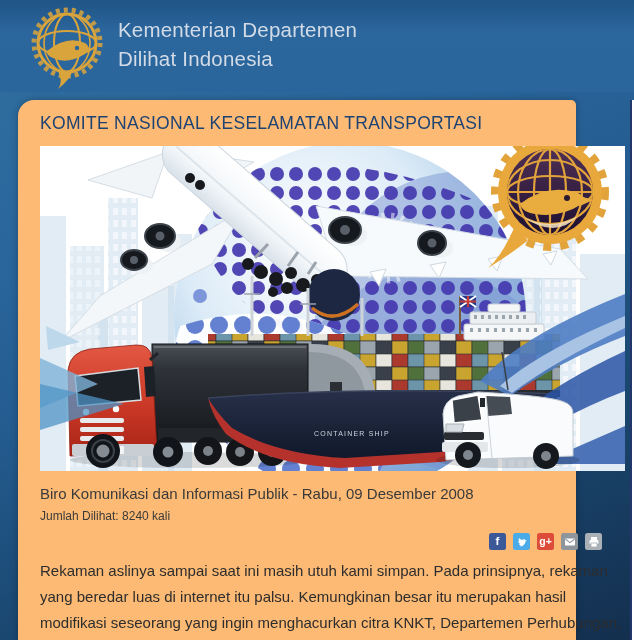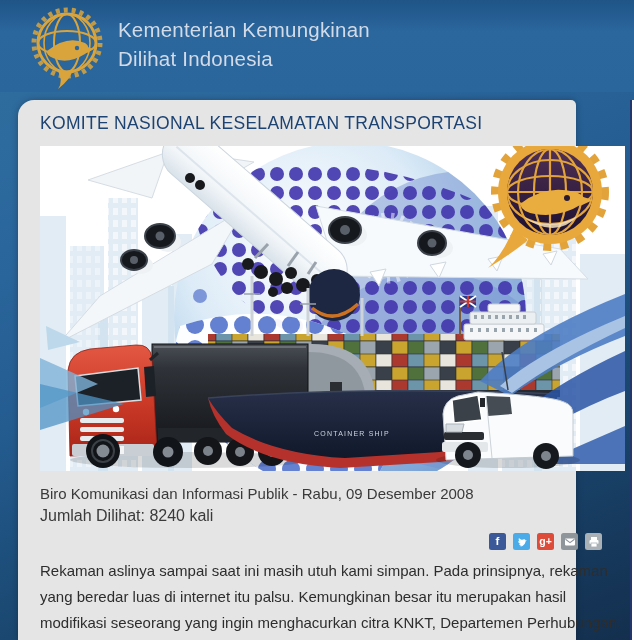--- a/index.html
+++ b/index.html
@@ -13,31 +13,31 @@
     position:absolute;left:0;top:0;width:634px;height:92px;
     background:linear-gradient(180deg,#1f5587 0%,#2b669d 35%,#2a659b 100%);
   }
   .header-logo{position:absolute;left:27px;top:5px;width:80px;height:86px;}
   .brand{position:absolute;left:118px;top:15px;color:#d3dbe7;font-size:20.5px;line-height:29px;font-weight:400;letter-spacing:.2px;}
   .topnav{position:absolute;left:507px;top:24px;color:#ffffff;font-size:14.5px;font-weight:600;}
   .topnav .nav-item{display:block;margin-bottom:10px;cursor:pointer;white-space:nowrap;}
   .caret{font-size:10px;margin-left:3px;vertical-align:2px;display:inline-block;}
   
   .panel{
-    position:absolute;left:18px;top:100px;width:558px;bottom:0;background:#e5e5e5;
+    position:absolute;left:18px;top:100px;width:558px;bottom:0;background:#fdba74;
     border-radius:16px 5px 0 0;box-shadow:0 0 7px rgba(0,0,0,.28);
     padding:13px 0 0 22px;box-sizing:border-box;
   }
   .edge-line{position:absolute;left:630px;top:100px;bottom:0;width:2px;background:#23366b;}
   .edge-white{position:absolute;left:632px;top:100px;bottom:0;width:2px;background:#ffffff;}
   .section-title{margin:0 0 12px 0;font-size:17.5px;font-weight:400;color:#1d4373;letter-spacing:.3px;}
   .hero{width:585px;height:325px;position:relative;overflow:hidden;background:#fff;}
   .article-title{margin:17px 0 0 0;font-size:17.5px;font-weight:400;color:#1d4373;letter-spacing:.2px;}
   .byline{margin:13px 0 0 0;font-size:15px;line-height:20px;color:#3a3a3a;}
-  .views{margin:2px 0 0 0;font-size:16px;line-height:20px;color:#3a3a3a;}
+  .views{margin:2px 0 0 0;font-size:12px;line-height:20px;color:#3a3a3a;}
   .share-row{width:562px;margin-top:7px;display:flex;justify-content:flex-end;gap:7px;height:17px;}
   .share-btn{width:17px;height:17px;border-radius:2.5px;display:flex;align-items:center;justify-content:center;
     color:#fff;font-size:11.5px;font-weight:700;cursor:pointer;line-height:1;}
   .share-fb{background:#3b5998;}
   .share-tw{background:#4aabe8;}
   .share-gp{background:#dd4b39;font-size:10.5px;}
   .share-mail{background:#8e959b;}
   .share-print{background:#a9b0b6;}
   .body-text{margin:8px 0 0 0;width:583px;font-size:15px;line-height:26px;color:#2d2d2d;}
 </style>
@@ -50,21 +50,21 @@
     <circle cx="40" cy="38" r="29" fill="none" stroke="#d9a43c" stroke-width="3"></circle>
     <ellipse cx="40" cy="38" rx="13" ry="29" fill="none" stroke="#d9a43c" stroke-width="2"></ellipse>
     <ellipse cx="40" cy="38" rx="23" ry="29" fill="none" stroke="#d9a43c" stroke-width="1.6"></ellipse>
     <ellipse cx="40" cy="38" rx="29" ry="12" fill="none" stroke="#d9a43c" stroke-width="2"></ellipse>
     <path d="M20,46 Q40,30 58,38 Q65,42 58,49 Q40,60 26,53 Q19,50 20,46 Z" fill="#d9a43c"></path>
     <circle cx="50" cy="43" r="2.2" fill="#2b669c"></circle>
     <path d="M57,41 L66,44 L57,49 Z" fill="#d9a43c"></path>
     <path d="M30,64 Q37,76 31,84 Q44,74 46,64 Q38,68 30,64 Z" fill="#d9a43c"></path>
   </svg>
   <div class="brand">
-    <div>Kementerian Kemungkinan</div>
+    <div>Kementerian Departemen</div>
     <div>Dilihat Indonesia</div>
   </div>
 </div>
 
 <div class="panel">
   <h1 class="section-title">KOMITE NASIONAL KESELAMATAN TRANSPORTASI</h1>
 
   <div class="hero">
   <svg viewBox="0 0 585 325" width="585" height="325">
     <defs>

